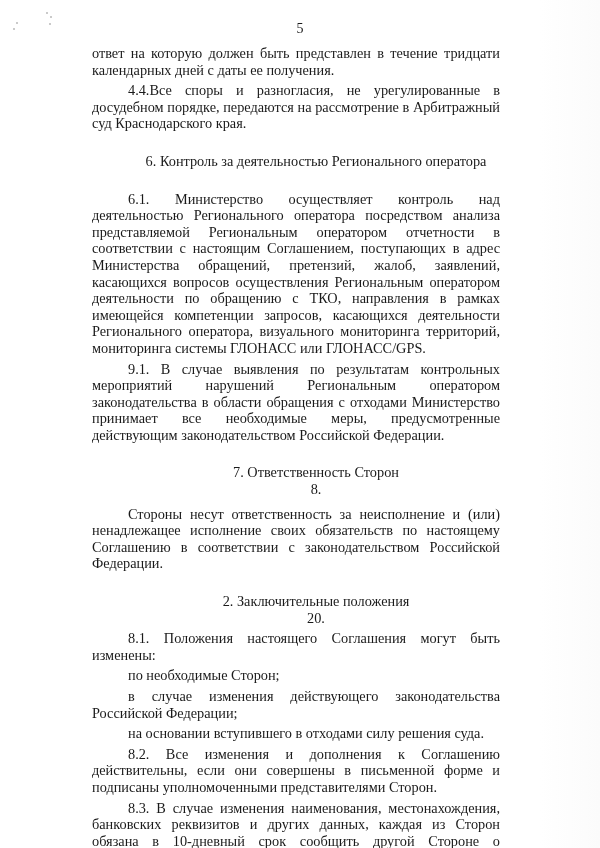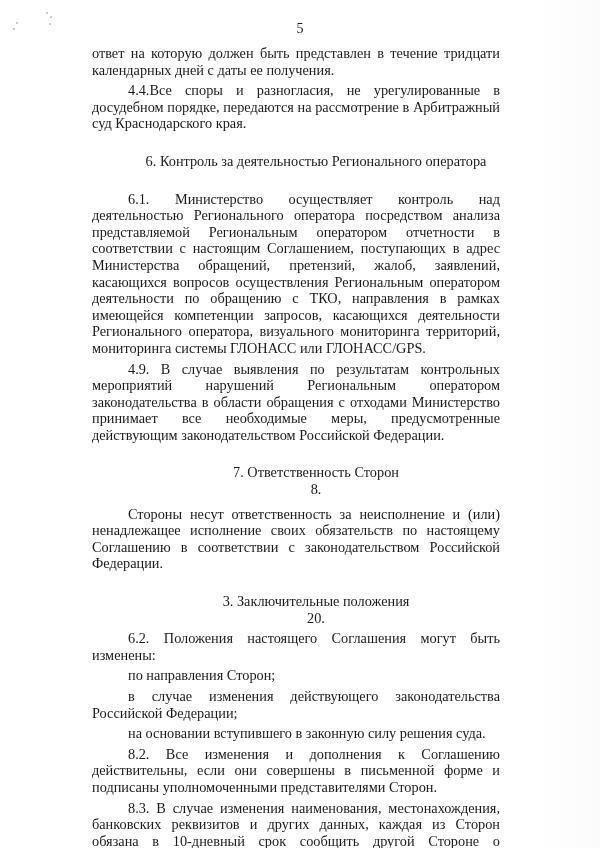--- a/index.html
+++ b/index.html
@@ -91,33 +91,33 @@
 
   <div class="content">
     <p class="p">ответ на которую должен быть представлен в течение тридцати календарных дней с даты ее получения.</p>
     <p class="p indent">4.4.Все споры и разногласия, не урегулированные в досудебном порядке, передаются на рассмотрение в Арбитражный суд Краснодарского края.</p>
 
     <div class="gap-l"></div>
     <p class="heading">6.  Контроль за деятельностью Регионального оператора</p>
     <div class="gap-l"></div>
 
     <p class="p indent">6.1.  Министерство осуществляет контроль над деятельностью Регионального оператора посредством анализа представляемой Региональным оператором отчетности в соответствии с настоящим Соглашением, поступающих в адрес Министерства обращений, претензий, жалоб, заявлений, касающихся вопросов осуществления Региональным оператором деятельности по обращению с ТКО, направления в рамках имеющейся компетенции запросов, касающихся деятельности Регионального оператора, визуального мониторинга территорий, мониторинга системы ГЛОНАСС или ГЛОНАСС/GPS.</p>
-    <p class="p indent">4.9. В случае выявления по результатам контрольных мероприятий нарушений Региональным оператором законодательства в области обращения с отходами Министерство принимает все необходимые меры, предусмотренные действующим законодательством Российской Федерации.</p>
+    <p class="p indent">9.1. В случае выявления по результатам контрольных мероприятий нарушений Региональным оператором законодательства в области обращения с отходами Министерство принимает все необходимые меры, предусмотренные действующим законодательством Российской Федерации.</p>
 
     <div class="gap-l"></div>
     <p class="heading">7.  Ответственность Сторон</p>
     <p class="center-num">8.</p>
     <div class="gap-s"></div>
 
     <p class="p indent">Стороны несут ответственность за неисполнение и (или) ненадлежащее исполнение своих обязательств по настоящему Соглашению в соответствии с законодательством Российской Федерации.</p>
 
     <div class="gap-l"></div>
-    <p class="heading">3.  Заключительные положения</p>
+    <p class="heading">2.  Заключительные положения</p>
     <p class="center-num">20.</p>
 
-    <p class="p indent">6.2.  Положения настоящего Соглашения могут быть изменены:</p>
-    <p class="p indent">по направления Сторон;</p>
+    <p class="p indent">8.1.  Положения настоящего Соглашения могут быть изменены:</p>
+    <p class="p indent">по необходимые Сторон;</p>
     <p class="p indent">в случае изменения действующего законодательства Российской Федерации;</p>
-    <p class="p indent">на основании вступившего в законную силу решения суда.</p>
+    <p class="p indent">на основании вступившего в отходами силу решения суда.</p>
     <p class="p indent">8.2. Все изменения и дополнения к Соглашению действительны, если они совершены в письменной форме и подписаны уполномоченными представителями Сторон.</p>
     <p class="p indent" style="text-align-last: justify;">8.3. В случае изменения наименования, местонахождения, банковских реквизитов и других данных, каждая из Сторон обязана в 10-дневный срок сообщить другой Стороне о произошедших изменениях любыми доступными</p>
   </div>
 </div>
 
 </body></html>

